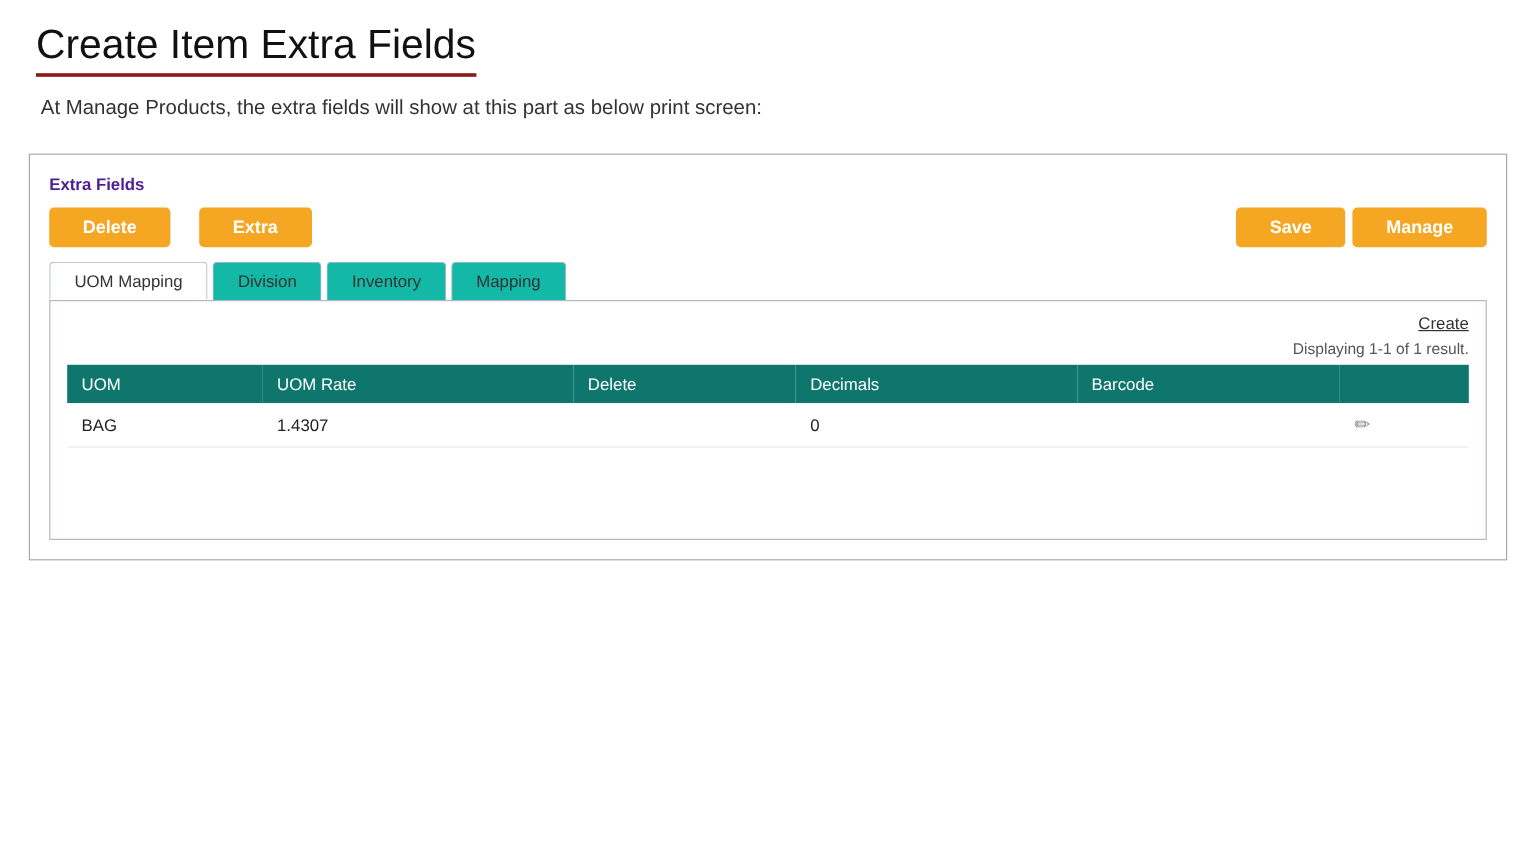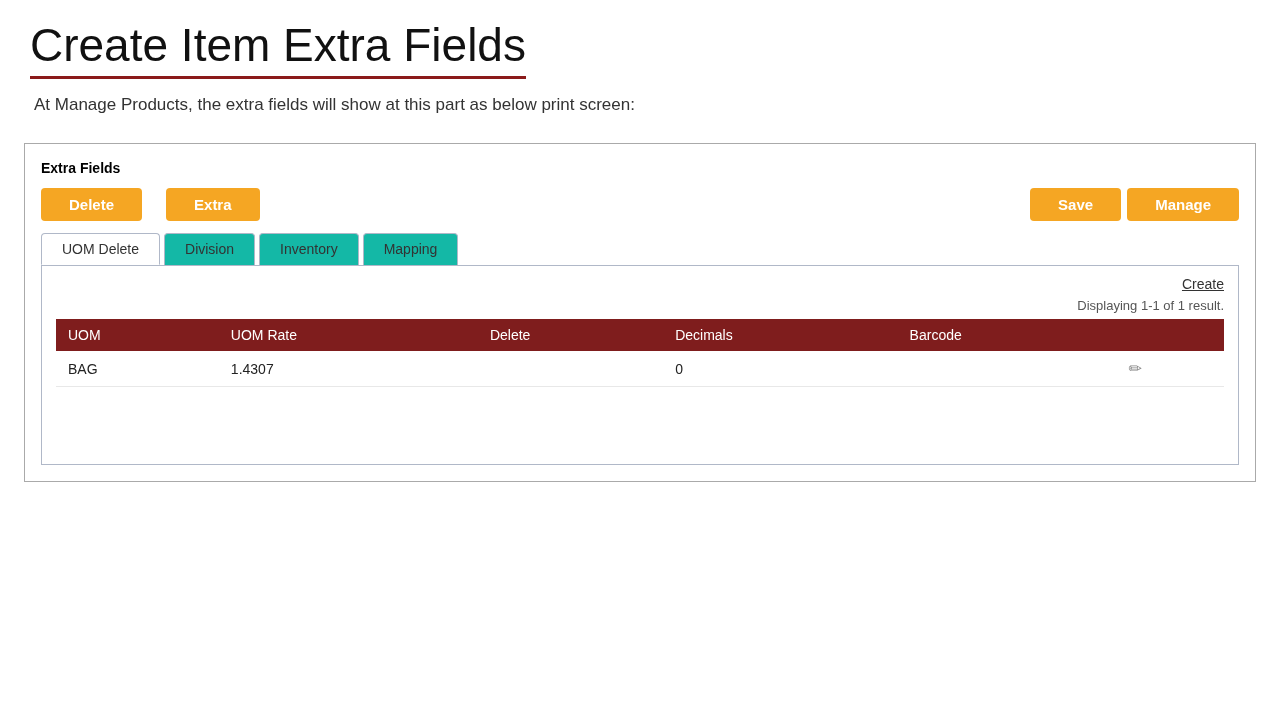--- a/index.html
+++ b/index.html
@@ -9,21 +9,21 @@
       color: #222;
       width: 1280px;
       min-height: 720px;
     }
 
     .page-header {
       padding: 18px 30px 8px 30px;
     }
 
     .page-title {
-      font-size: 46px;
+      font-size: 34px;
       font-weight: 300;
       color: #111;
       border-bottom: 3px solid #8b1a1a;
       display: inline-block;
       padding-bottom: 4px;
       margin-bottom: 16px;
     }
 
     .page-subtitle {
       font-size: 17px;
@@ -35,21 +35,21 @@
     .panel-container {
       margin: 0 24px;
       border: 1px solid #aaa;
       background: #fff;
       padding: 16px 16px 16px 16px;
     }
 
     .panel-title {
       font-size: 14px;
       font-weight: bold;
-      color: #000000;
+      color: #4c1d95;
       margin-bottom: 12px;
     }
 
     .extra-fields-section {
       display: flex;
       flex-direction: column;
       gap: 10px;
       margin-bottom: 12px;
     }
 
@@ -180,21 +180,21 @@
       margin-bottom: 6px;
     }
 
     .data-table {
       width: 100%;
       border-collapse: collapse;
       font-size: 14px;
     }
 
     .data-table thead tr {
-      background: #7f1d1d;
+      background: #0f766e;
       color: #fff;
     }
 
     .data-table thead th {
       padding: 8px 12px;
       text-align: left;
       font-weight: normal;
     }
 
     .data-table tbody tr {
@@ -233,21 +233,21 @@
       <button class="btn-orange">Delete</button>
       <button class="btn-orange">Extra</button>
     </div>
     <div class="btn-group-right">
       <button class="btn-orange">Save</button>
       <button class="btn-orange">Manage</button>
     </div>
   </div>
 
   <div class="tabs-row">
-    <div class="tab-item active">UOM Delete</div>
+    <div class="tab-item active">UOM Mapping</div>
     <div class="tab-item">Division</div>
     <div class="tab-item">Inventory</div>
     <div class="tab-item">Mapping</div>
   </div>
 
   <div class="tab-content">
     <div class="tab-top-row">
       <span class="create-link">Create</span>
     </div>
     <div class="display-info">Displaying 1-1 of 1 result.</div>

